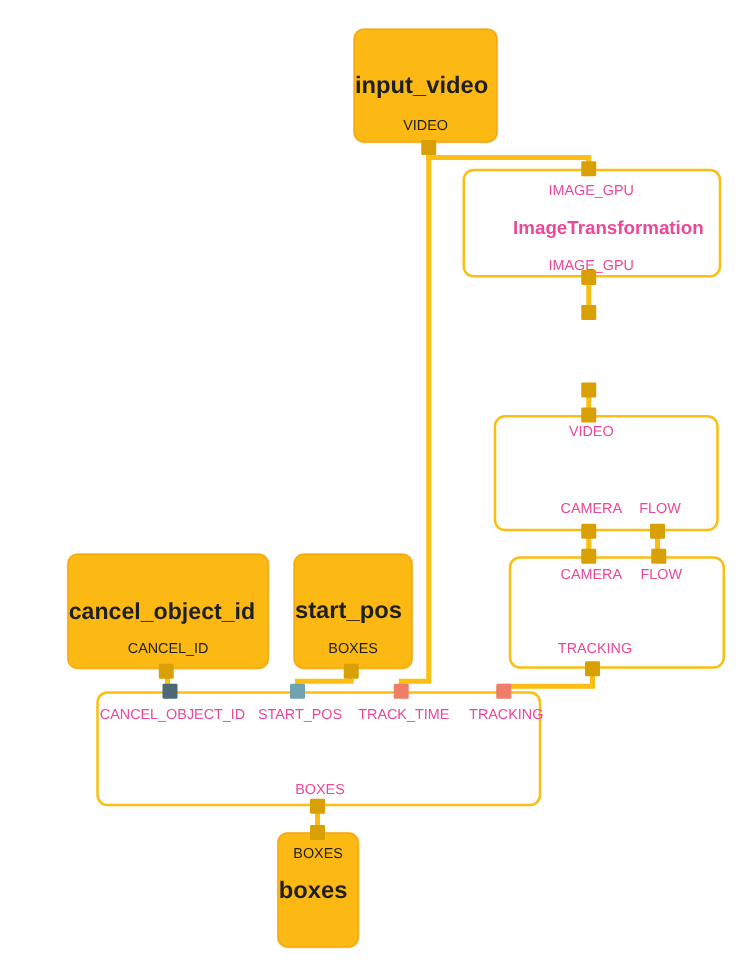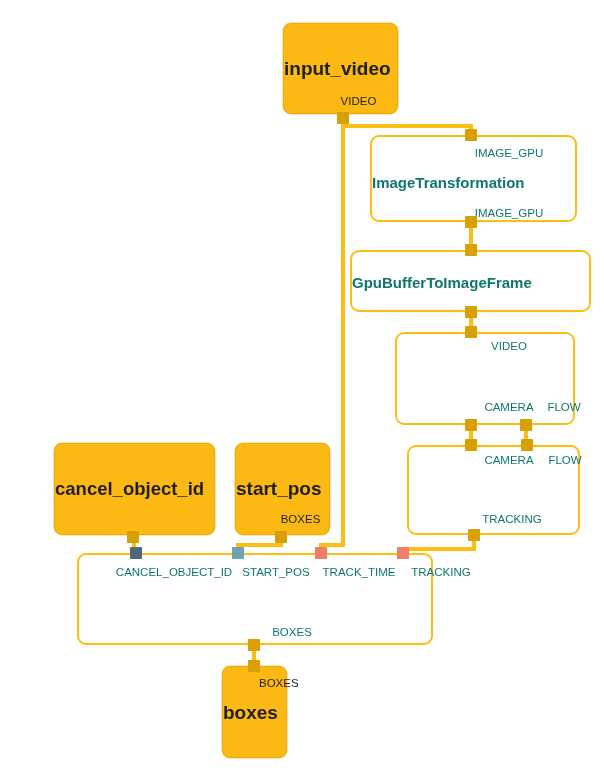--- a/index.html
+++ b/index.html
@@ -7,30 +7,30 @@
     position:relative;width:604px;height:784px;background:#ffffff;overflow:hidden;
     font-family:"Liberation Sans","DejaVu Sans",sans-serif;
   }
   .edges{position:absolute;left:0;top:0;width:604px;height:784px;}
   .node{position:absolute;box-sizing:border-box;}
   .stream-node{
     background:#FCB913;border:1px solid #F2A70E;border-radius:8px;
     color:#1F1F1F;box-shadow:0 0 0 0.5px rgba(242,167,14,.6);
   }
   .calc-node{
-    background:#ffffff;border:2px solid #FBBE12;border-radius:9px;color:#0f766e;
+    background:#ffffff;border:2px solid #FBBE12;border-radius:9px;color:#ec4899;
   }
   .node-title{
-    position:absolute;left:0;right:12px;text-align:left;font-weight:700;
+    position:absolute;left:0;right:12px;text-align:right;font-weight:700;
     white-space:nowrap;line-height:22px;font-size:19px;
   }
   .calc-node .node-title{font-size:15px;line-height:24px;}
   .port-label{
     position:absolute;font-size:11.5px;line-height:14px;font-weight:400;
-    white-space:nowrap;transform:translateX(-50%);margin-left:36px;
+    white-space:nowrap;transform:translateX(-50%);
   }
   .port-label.centered{left:0;right:0;transform:none;text-align:center;}
   .port{
     position:absolute;width:12px;height:12px;border-radius:1px;background:#D9A006;
   }
 </style>
 </head>
 <body>
 
 <div class="canvas">
@@ -52,38 +52,36 @@
     <div class="node-title" style="top:34px;">input_video</div>
     <div class="port-label centered" style="top:70px;">VIDEO</div>
   </div>
 
   <div class="node calc-node" style="left:370px;top:135px;width:207px;height:87px;">
     <div class="port-label" style="left:101px;top:9px;">IMAGE_GPU</div>
     <div class="node-title" style="top:34px;">ImageTransformation</div>
     <div class="port-label" style="left:101px;top:69px;">IMAGE_GPU</div>
   </div>
 
-  <div class="node calc-node" style="left:350px;top:250px;width:241px;height:62px;">
-    <div class="node-title" style="top:19px;">GpuBufferToImageFrame</div>
-  </div>
 
   <div class="node calc-node" style="left:395px;top:332px;width:180px;height:93px;">
     <div class="port-label" style="left:76px;top:5px;">VIDEO</div>
     <div class="port-label" style="left:76px;top:66px;">CAMERA</div>
     <div class="port-label" style="left:131px;top:66px;">FLOW</div>
   </div>
 
   <div class="node calc-node" style="left:407px;top:445px;width:173px;height:90px;">
     <div class="port-label" style="left:64px;top:6px;">CAMERA</div>
     <div class="port-label" style="left:120px;top:6px;">FLOW</div>
     <div class="port-label" style="left:67px;top:65px;">TRACKING</div>
   </div>
 
   <div class="node stream-node" style="left:54px;top:443px;width:161px;height:92px;">
     <div class="node-title" style="top:34px;font-size:18.5px;">cancel_object_id</div>
+    <div class="port-label centered" style="top:68px;">CANCEL_ID</div>
   </div>
 
   <div class="node stream-node" style="left:235px;top:443px;width:95px;height:92px;">
     <div class="node-title" style="top:34px;">start_pos</div>
     <div class="port-label centered" style="top:68px;">BOXES</div>
   </div>
 
   <div class="node calc-node" style="left:77px;top:553px;width:356px;height:92px;">
     <div class="port-label" style="left:59px;top:10px;">CANCEL_OBJECT_ID</div>
     <div class="port-label" style="left:161px;top:10px;">START_POS</div>

